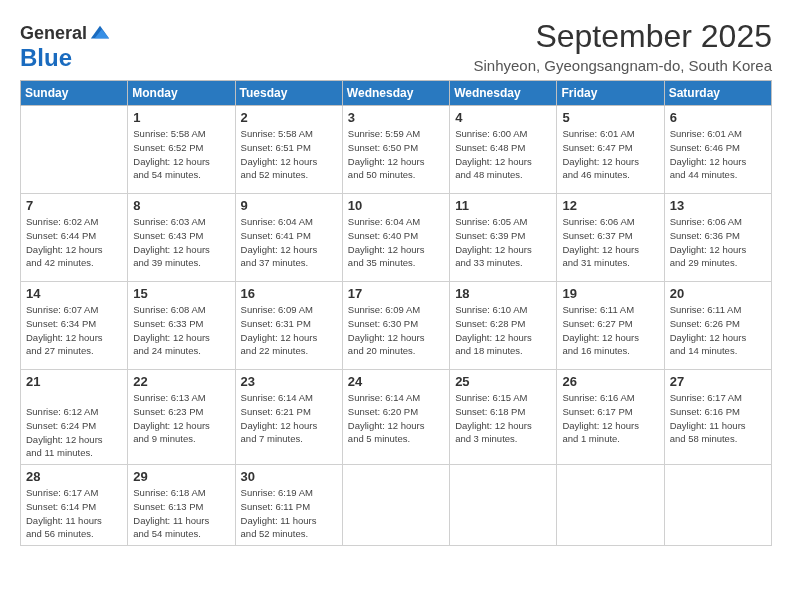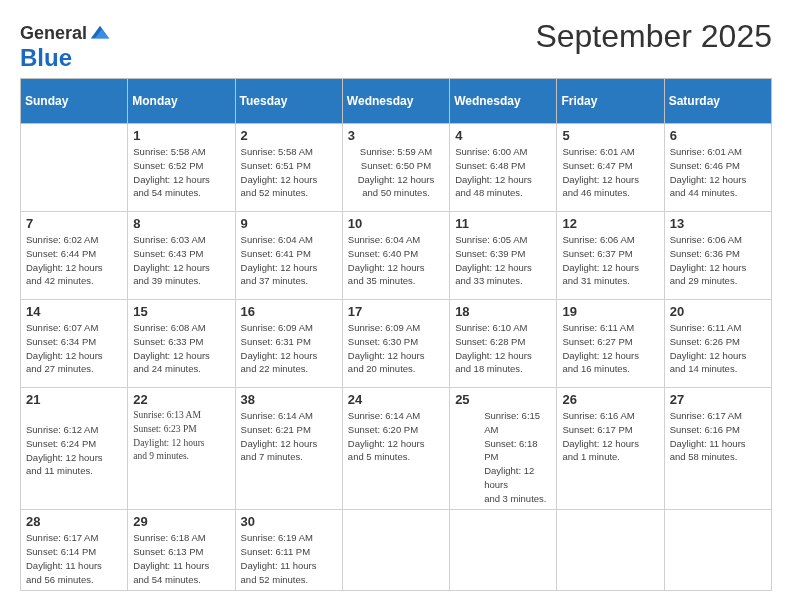--- a/index.html
+++ b/index.html
@@ -62,21 +62,21 @@
     .calendar {
       width: 100%;
       border-collapse: collapse;
       table-layout: fixed;
     }
     .calendar th {
       background: #2979c0;
       color: #fff;
       font-size: 12px;
       font-weight: bold;
-      padding: 15px 4px;
+      padding: 5px 4px;
       text-align: left;
       border: 1px solid #c0c0c0;
     }
     .calendar td {
       border: 1px solid #d0d0d0;
       vertical-align: top;
       padding: 4px 5px;
       height: 88px;
       font-size: 10px;
       color: #333;
@@ -110,20 +110,21 @@
         <span class="logo-general">General</span>
         <svg class="logo-icon" viewBox="0 0 24 24" xmlns="http://www.w3.org/2000/svg">
           <polygon points="2,18 12,4 22,18" fill="#1a6bbf"></polygon>
           <polygon points="6,18 14,8 22,18" fill="#4da6ff" opacity="0.6"></polygon>
         </svg>
       </div>
       <span class="logo-blue">Blue</span>
     </div>
     <div class="title-block">
       <div class="month-title">September 2025</div>
+      <div class="location-title">Sinhyeon, Gyeongsangnam-do, South Korea</div>
     </div>
   </div>
 
   <table class="calendar">
     <thead>
       <tr>
         <th>Sunday</th>
         <th>Monday</th>
         <th>Tuesday</th>
         <th>Wednesday</th>
@@ -144,21 +145,21 @@
           </td>
           <td>
             <div class="day-num">2</div>
             <div class="day-info" style="white-space: pre-line;">Sunrise: 5:58 AM
 Sunset: 6:51 PM
 Daylight: 12 hours
 and 52 minutes.</div>
           </td>
           <td>
             <div class="day-num">3</div>
-            <div class="day-info" style="white-space: pre-line; text-align: center;">Sunrise: 5:59 AM
+            <div class="day-info" style="white-space: pre-line;">Sunrise: 5:59 AM
 Sunset: 6:50 PM
 Daylight: 12 hours
 and 50 minutes.</div>
           </td>
           <td>
             <div class="day-num">4</div>
             <div class="day-info" style="white-space: pre-line;">Sunrise: 6:00 AM
 Sunset: 6:48 PM
 Daylight: 12 hours
 and 48 minutes.</div>
@@ -283,42 +284,42 @@
         <tr>
           <td>
             <div class="day-num">21</div>
             <div class="day-info" style="white-space: pre-line; margin-top: 16px;">Sunrise: 6:12 AM
 Sunset: 6:24 PM
 Daylight: 12 hours
 and 11 minutes.</div>
           </td>
           <td>
             <div class="day-num">22</div>
-            <div class="day-info" style="white-space: pre-line; font-family: Liberation Serif, serif;">Sunrise: 6:13 AM
+            <div class="day-info" style="white-space: pre-line;">Sunrise: 6:13 AM
 Sunset: 6:23 PM
 Daylight: 12 hours
 and 9 minutes.</div>
           </td>
           <td>
-            <div class="day-num">38</div>
+            <div class="day-num">23</div>
             <div class="day-info" style="white-space: pre-line;">Sunrise: 6:14 AM
 Sunset: 6:21 PM
 Daylight: 12 hours
 and 7 minutes.</div>
           </td>
           <td>
             <div class="day-num">24</div>
             <div class="day-info" style="white-space: pre-line;">Sunrise: 6:14 AM
 Sunset: 6:20 PM
 Daylight: 12 hours
 and 5 minutes.</div>
           </td>
           <td>
             <div class="day-num">25</div>
-            <div class="day-info" style="white-space: pre-line; margin-left: 29px;">Sunrise: 6:15 AM
+            <div class="day-info" style="white-space: pre-line;">Sunrise: 6:15 AM
 Sunset: 6:18 PM
 Daylight: 12 hours
 and 3 minutes.</div>
           </td>
           <td>
             <div class="day-num">26</div>
             <div class="day-info" style="white-space: pre-line;">Sunrise: 6:16 AM
 Sunset: 6:17 PM
 Daylight: 12 hours
 and 1 minute.</div>

